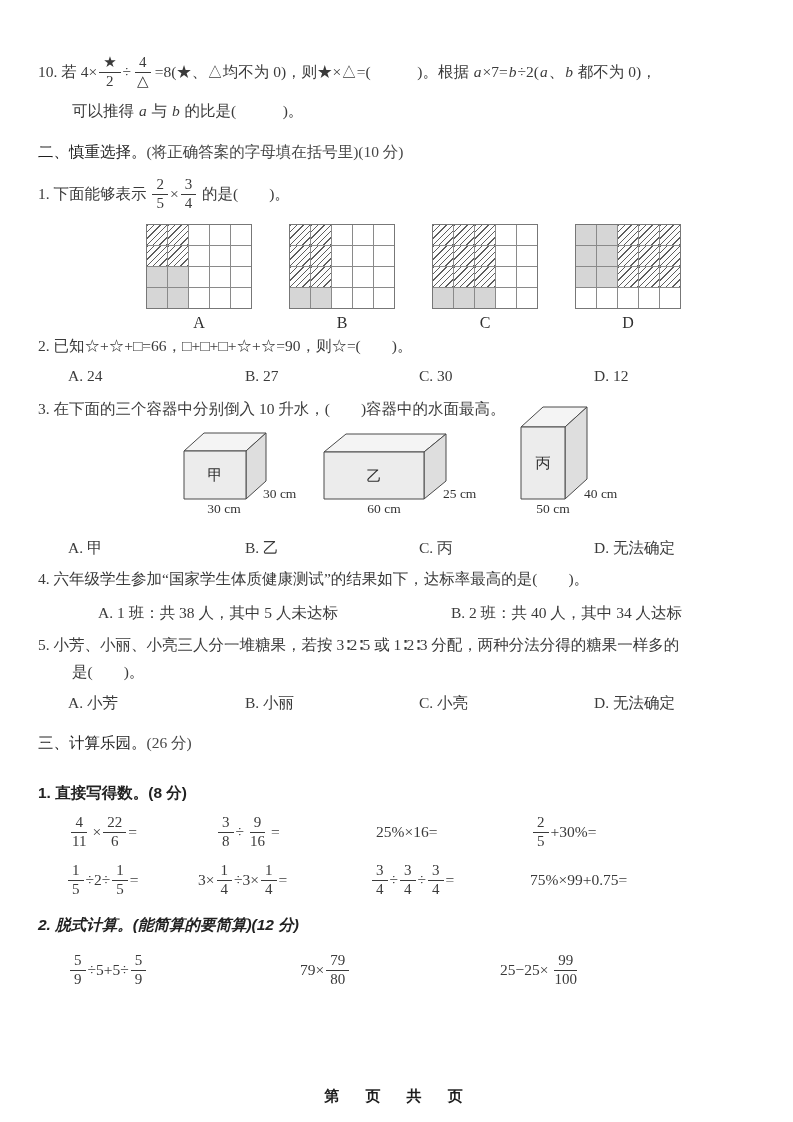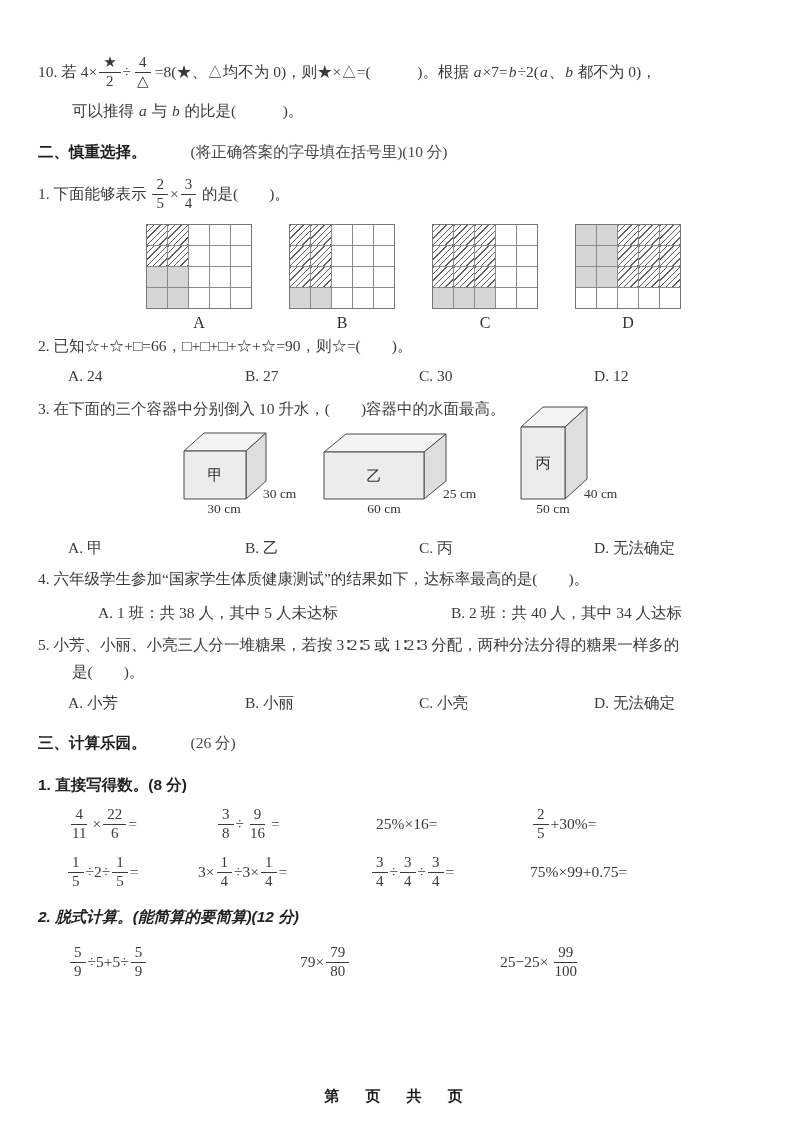--- a/index.html
+++ b/index.html
@@ -17,25 +17,25 @@
   .var { font-style:italic; padding:0 1px; }
   .frac { display:inline-flex; flex-direction:column; align-items:center;
           vertical-align:middle; margin:0 2px; line-height:1.12; font-size:15px; }
   .frac .num { padding:0 4px 0.5px 4px; border-bottom:1.2px solid #3a3a3a; text-align:center; }
   .frac .den { padding:0.5px 4px 0 4px; text-align:center; }
 
   .plainline { min-height:24px; }
   .indent1 { padding-left:34px; }
 
   .sec-head { margin-top:16px; min-height:26px; }
-  .sec-title { font-family:"Liberation Sans", sans-serif; font-weight:700; color:#1f1f1f; }
-  .sec-note { color:#474747;margin-left:44px; }
+  .sec-title { font-family:"Liberation Sans", sans-serif; font-weight:400; color:#1f1f1f; }
+  .sec-note { color:#474747; }
 
   .sub-title { font-family:"Liberation Sans", sans-serif; font-weight:700; color:#222;
-               margin-top:16px; min-height:24px; }
+               margin-top:24px; min-height:24px; }
 
   
   .grids-row { display:flex; gap:37px; margin:10px 0 4px 108px; }
   .gridbox { text-align:center; }
   .grid { display:grid; gap:1px; background:#8a8a8a; border:1px solid #777; width:max-content; }
   .cell { width:20px; height:20px; background:#fff; }
   .cell.gray { background:#d6d6d6; }
   .cell.hatch { background-image:repeating-linear-gradient(135deg,#5d5d5d 0px,#5d5d5d 1px,#fdfdfd 1px,#fdfdfd 4.5px); }
   .grid-label { margin-top:5px; font-size:16px; color:#2e2e2e; }
 

